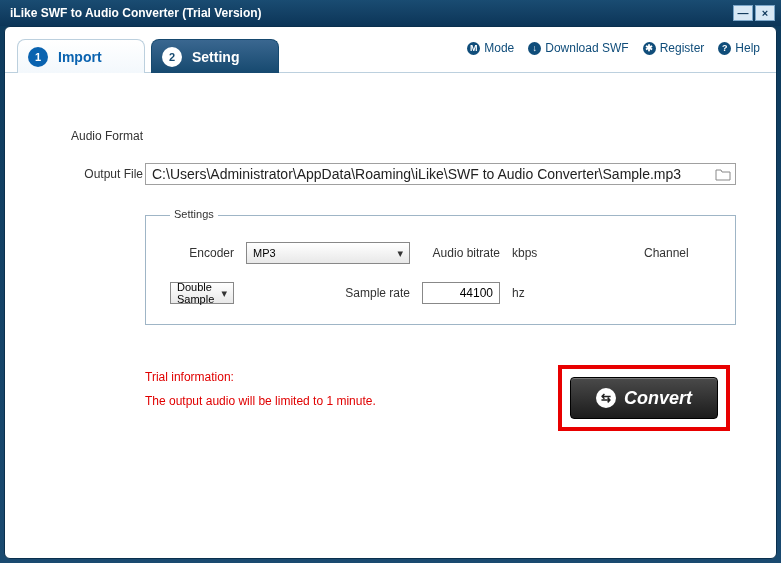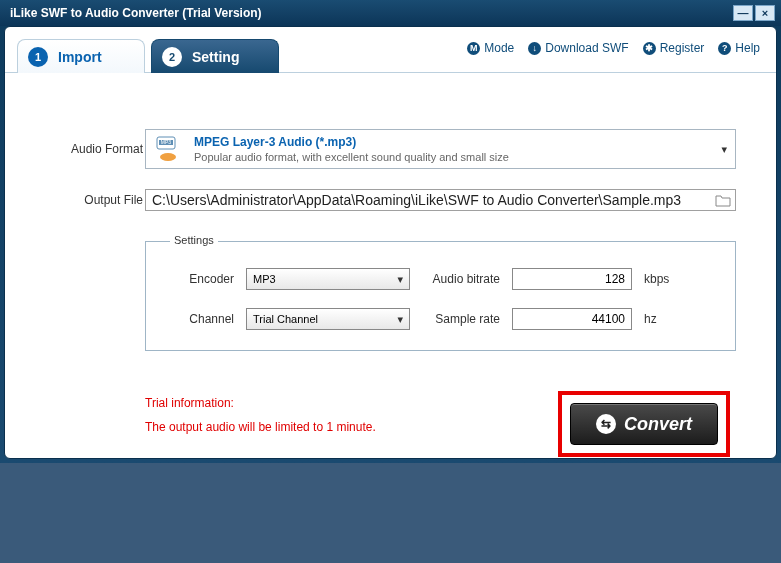--- a/index.html
+++ b/index.html
@@ -4,21 +4,21 @@
 <style>
   * { box-sizing: border-box; }
   body {
     margin: 0;
     font-family: Tahoma, Arial, sans-serif;
     font-size: 11px;
     background: #3a5a7a;
   }
   .window {
     width: 781px;
-    height: 463px;
+    height: 563px;
     background: linear-gradient(#0d3a5c, #1a4a70);
     position: relative;
   }
   .titlebar {
     height: 26px;
     background: linear-gradient(#1a4c72, #0c3558);
     color: #fff;
     display: flex;
     align-items: center;
     padding: 0 6px 0 10px;
@@ -270,35 +270,20 @@
           <span class="nav-icon">?</span>
           <span>Help</span>
         </div>
       </div>
     </div>
 
     <div class="content">
 
       <div class="row">
         <div class="row-label">Audio Format</div>
-        <div class="format-box">
-          <span class="format-icon">
-            <svg width="30" height="26" viewBox="0 0 30 26">
-              <rect x="3" y="1" width="18" height="12" rx="2" fill="#fff" stroke="#5f8fb5"></rect>
-              <rect x="5" y="4" width="14" height="5" fill="#5f8fb5"></rect>
-              <text x="12" y="8" fill="#fff" font-size="5" text-anchor="middle" font-family="Arial">MP3</text>
-              <ellipse cx="14" cy="21" rx="8" ry="4" fill="#f0a040"></ellipse>
-            </svg>
-          </span>
-          <div>
-            <div class="format-title">MPEG Layer-3 Audio (*.mp3)</div>
-            <div class="format-sub">Popular audio format, with excellent sound quality and small size</div>
-          </div>
-          <span class="format-caret">▾</span>
-        </div>
       </div>
 
       <div class="row">
         <div class="row-label">Output File</div>
         <div class="path-input">
           <span>C:\Users\Administrator\AppData\Roaming\iLike\SWF to Audio Converter\Sample.mp3</span>
           <span class="browse-icon">
             <svg width="16" height="14" viewBox="0 0 16 14">
                 <path d="M1 3h5l1 2h8v8H1z" fill="none" stroke="#888"></path>
               </svg>
@@ -307,28 +292,25 @@
       </div>
 
       <div class="settings-box">
         <div class="settings-legend">Settings</div>
         <div class="settings-grid">
           <div class="slabel">Encoder</div>
           <div class="select">
               <span>MP3</span>
             </div>
           <div class="slabel">Audio bitrate</div>
-          <div class="tinput">
-              <span>128</span>
-            </div>
           <div class="unit">kbps</div>
 
           <div class="slabel">Channel</div>
           <div class="select">
-              <span>Trial Channel</span>
+              <span>Double Sample</span>
             </div>
           <div class="slabel">Sample rate</div>
           <div class="tinput">
               <span>44100</span>
             </div>
           <div class="unit">hz</div>
         </div>
       </div>
 
       <div class="foot">

